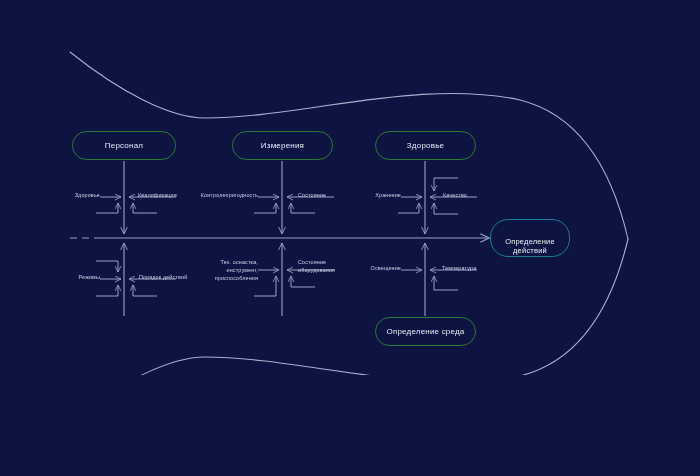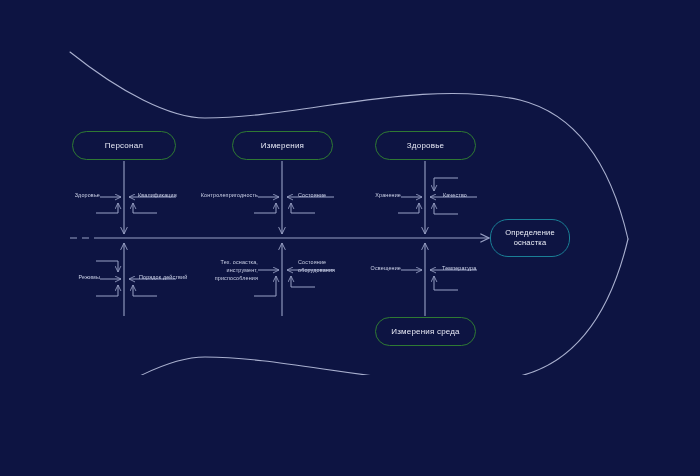--- a/index.html
+++ b/index.html
@@ -149,27 +149,27 @@
   <div class="cat-box" style="left:72px;top:131px;width:104px;height:29px;">
     <span>Персонал</span>
   </div>
   <div class="cat-box" style="left:232px;top:131px;width:101px;height:29px;">
     <span>Измерения</span>
   </div>
   <div class="cat-box" style="left:375px;top:131px;width:101px;height:29px;">
     <span>Здоровье</span>
   </div>
   <div class="cat-box" style="left:375px;top:317px;width:101px;height:29px;">
-    <span>Измерения среда</span>
+    <span>Определение среда</span>
   </div>
 
-  <div class="problem-box" style="left:490px;top:219px;width:80px;height:38px;">
+  <div class="problem-box" style="left:490px;top:219px;width:80px;height:38px;align-items:flex-end;">
     <span>
       <span>Определение</span><br>
-      <span>оснастка</span>
+      <span>действий</span>
     </span>
   </div>
 
   <div class="cause-label right-align" style="left:62px;top:192px;width:38px;">Здоровье</div>
   <div class="cause-label left-align" style="left:138px;top:192px;width:50px;">Квалификация</div>
 
   <div class="cause-label right-align" style="left:196px;top:192px;width:62px;">Контролепригодность</div>
   <div class="cause-label left-align" style="left:298px;top:192px;width:46px;">Состояние</div>
 
   <div class="cause-label right-align" style="left:363px;top:192px;width:38px;">Хранение</div>

